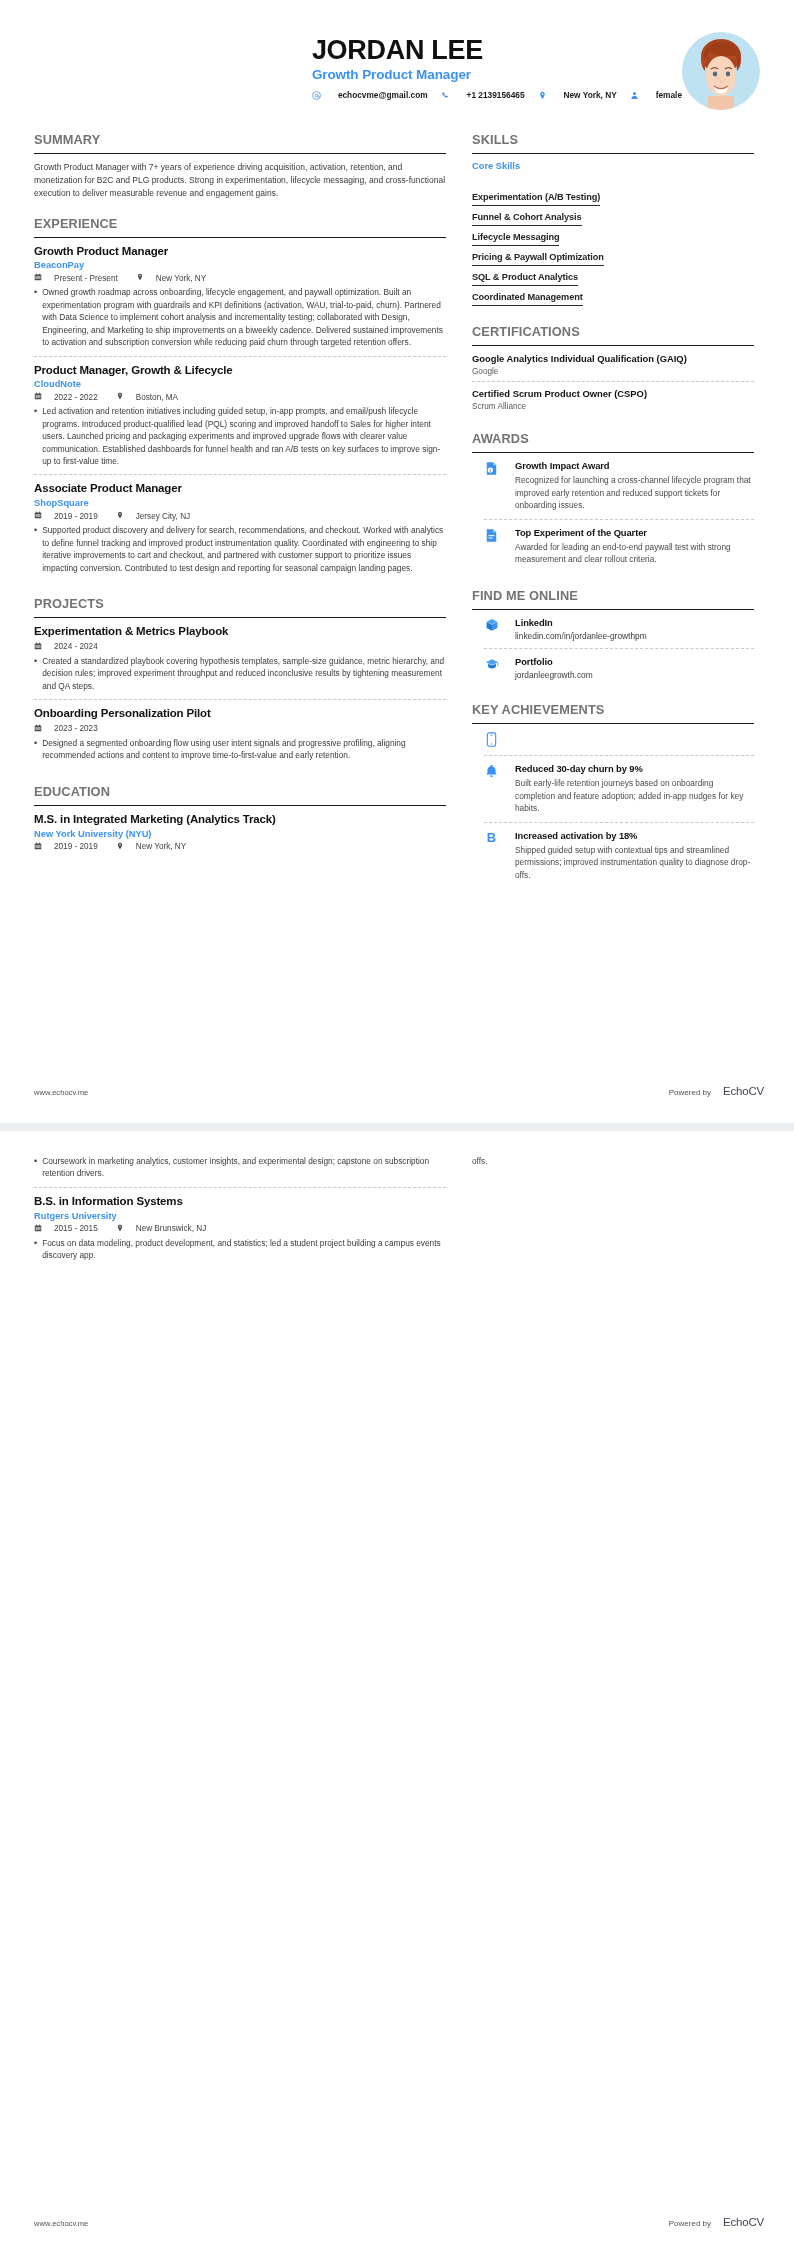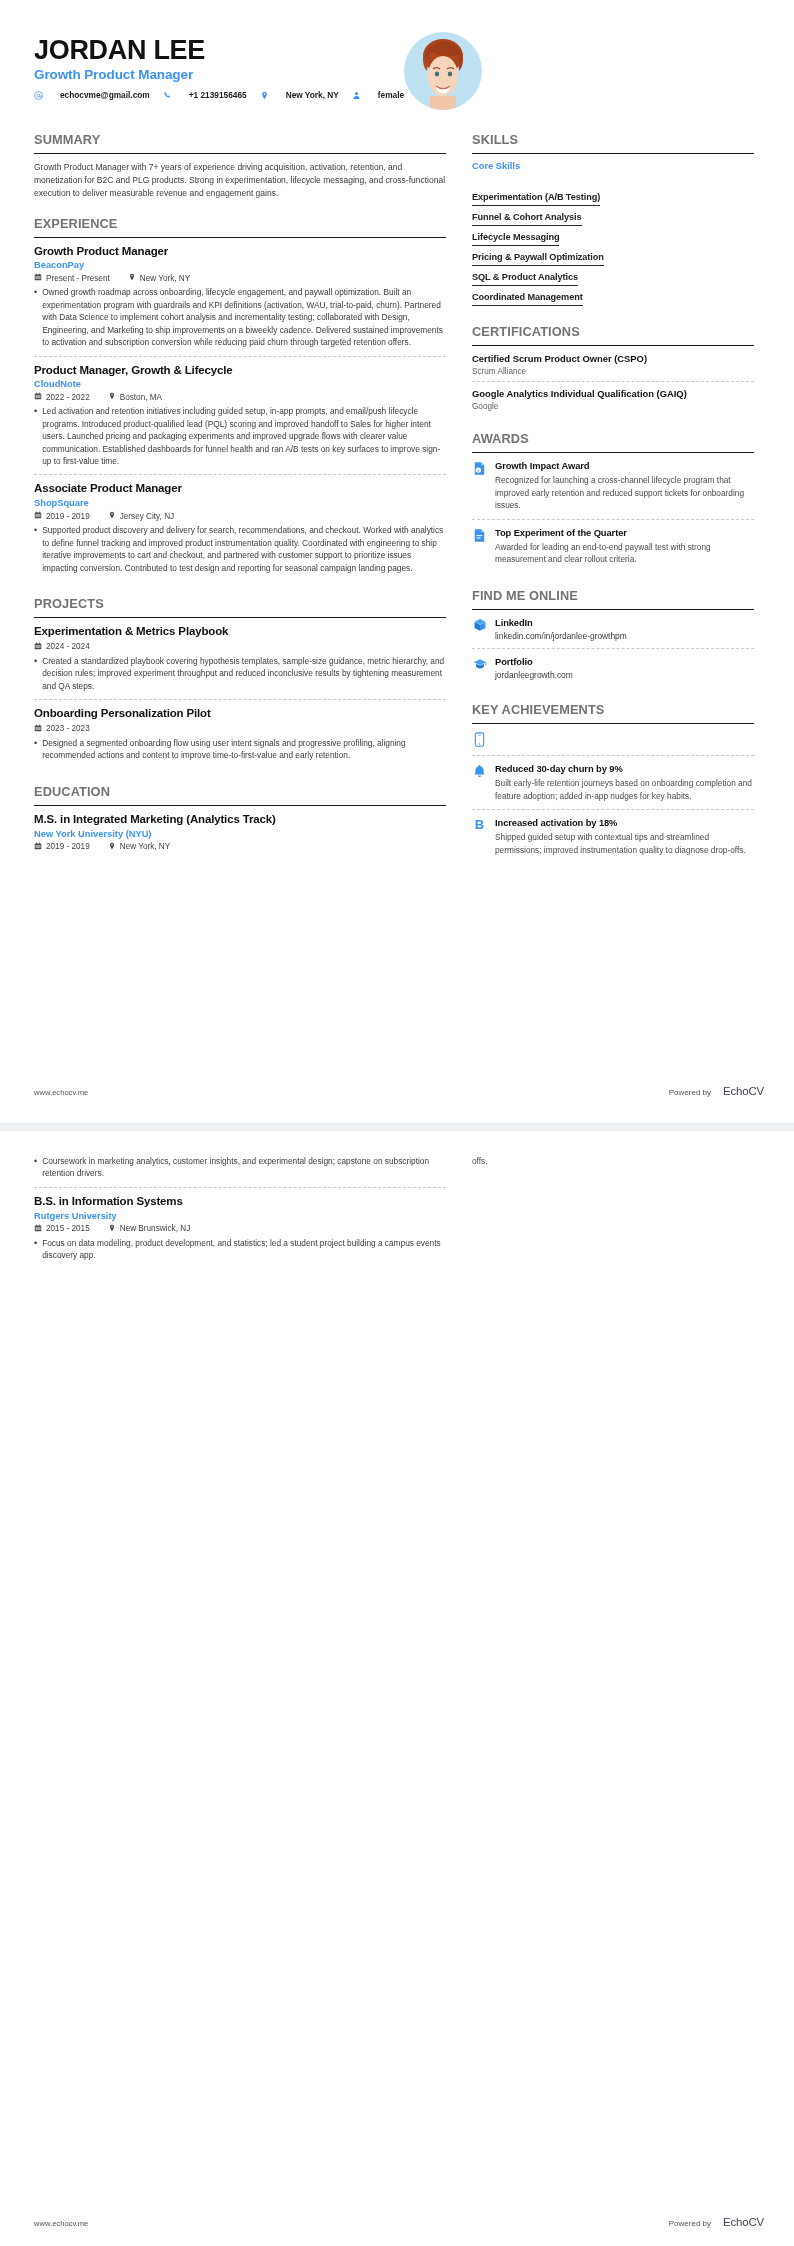--- a/index.html
+++ b/index.html
@@ -23,21 +23,21 @@
   .page-inner {
     position: absolute;
     left: 0; right: 0; top: 0;
     padding: 22px 34px 0 34px;
   }
 
   
   .header {
     display: flex;
     align-items: flex-start;
-    justify-content: flex-start;
+    justify-content: flex-end;
     padding-top: 8px;
   }
   .header-left { padding-top: 6px; }
   .name {
     font-size: 27px;
     font-weight: 700;
     letter-spacing: -0.3px;
     color: #111111;
     line-height: 1.08;
   }
@@ -134,21 +134,21 @@
   }
   .entry-meta {
     display: flex;
     align-items: center;
     gap: 18px;
     margin-top: 3px;
   }
   .meta-item {
     display: flex;
     align-items: center;
-    gap: 4px;
+    gap: 12px;
     font-size: 8.2px;
     color: #3f3f3f;
     white-space: nowrap;
   }
   .bullets { margin-top: 3px; }
   .bullet {
     display: flex;
     gap: 5px;
     font-size: 8.3px;
     line-height: 1.5;
@@ -195,23 +195,24 @@
   }
   .cert-issuer {
     font-size: 8.2px;
     color: #5a5a5a;
     margin-top: 2px;
   }
 
   
   .icon-row {
     display: flex;
-    gap: 8px;
+    gap: 16px;
     padding-bottom: 7px;
     align-items: flex-start;
+    margin-left: 12px;
   }
   .icon-row + .icon-row {
     border-top: 1px dashed #c8c8c8;
     padding-top: 7px;
   }
   .icon-box {
     width: 15px; height: 17px;
     flex: none;
     display: flex;
     align-items: flex-start;
@@ -545,26 +546,26 @@
             <div class="skill-item"><span>Funnel &amp; Cohort Analysis</span></div>
             <div class="skill-item"><span>Lifecycle Messaging</span></div>
             <div class="skill-item"><span>Pricing &amp; Paywall Optimization</span></div>
             <div class="skill-item"><span>SQL &amp; Product Analytics</span></div>
             <div class="skill-item"><span>Coordinated Management</span></div>
           </div>
 
           <div class="sec">
             <div class="sec-title">CERTIFICATIONS</div>
             <div class="cert">
+              <div class="cert-name">Google Analytics Individual Qualification (GAIQ)</div>
+              <div class="cert-issuer">Google</div>
+            </div>
+            <div class="cert">
               <div class="cert-name">Certified Scrum Product Owner (CSPO)</div>
               <div class="cert-issuer">Scrum Alliance</div>
-            </div>
-            <div class="cert">
-              <div class="cert-name">Google Analytics Individual Qualification (GAIQ)</div>
-              <div class="cert-issuer">Google</div>
             </div>
           </div>
 
           <div class="sec">
             <div class="sec-title">AWARDS</div>
 
             <div class="icon-row">
               <div class="icon-box">
                 <svg width="13" height="15" viewBox="0 0 16 19">
                   <path d="M2 1.5h8l4 4v12H2z" fill="#3b92f0"></path>

